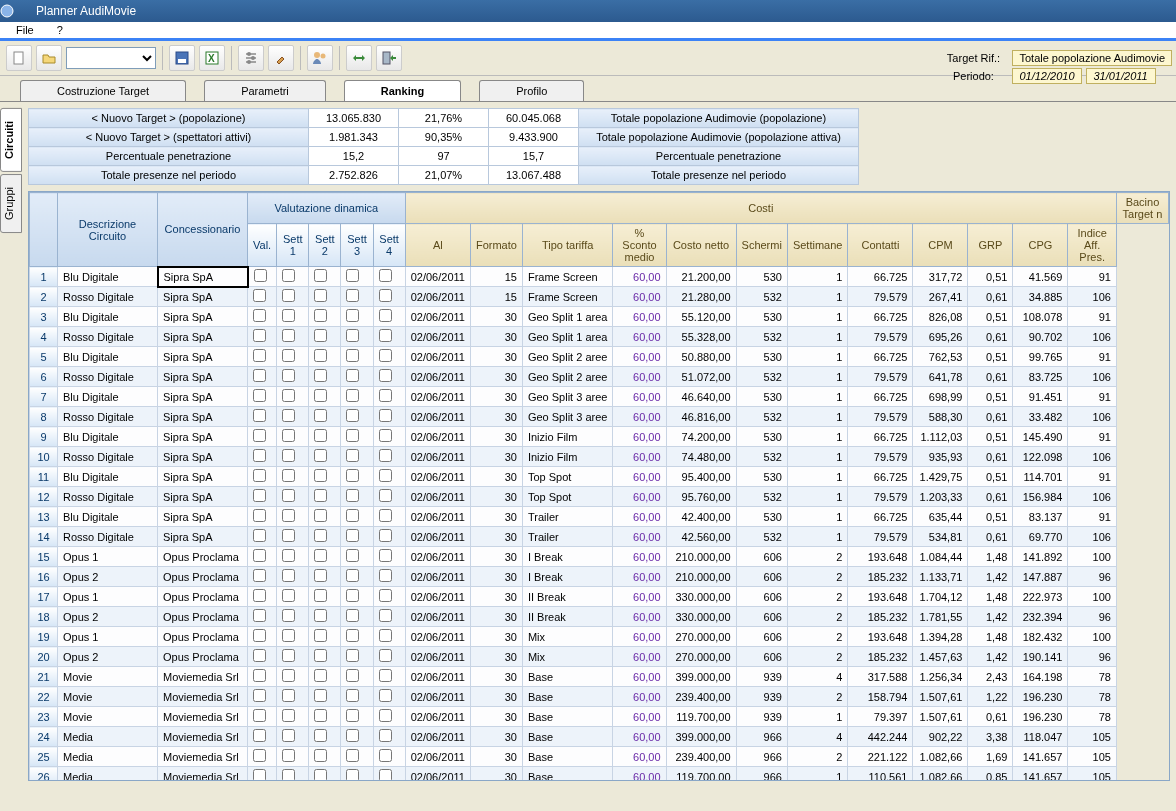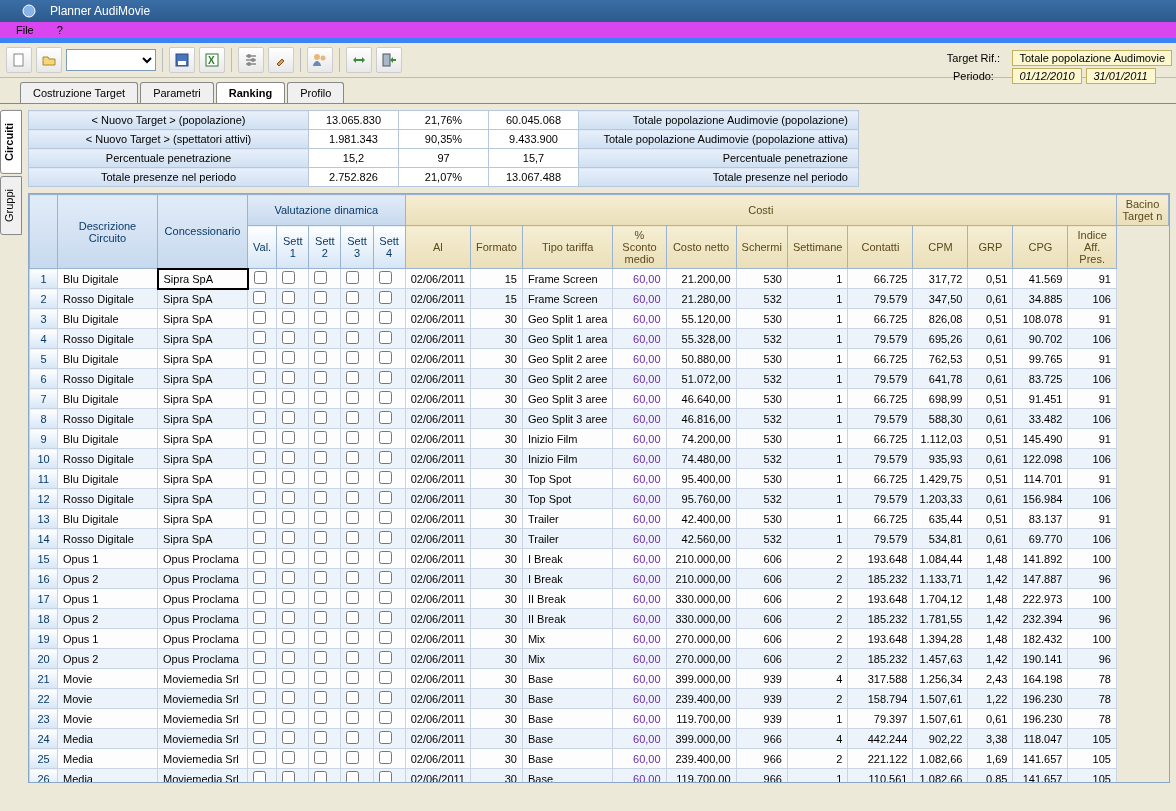--- a/index.html
+++ b/index.html
@@ -1,41 +1,41 @@
 <!DOCTYPE html>
 <html><head>
 <meta charset="utf-8">
 <style>
 * { box-sizing: border-box; margin: 0; padding: 0; }
 body { font-family: Tahoma, Arial, sans-serif; font-size: 11px; background: #ece9d8; overflow: hidden; }
-.titlebar { background: linear-gradient(to bottom, #3a6ea5, #2c5a8f); color: #fff; padding: 4px 22px; font-size: 12px; display: flex; align-items: center; gap: 14px; }
+.titlebar { background: linear-gradient(to bottom, #3a6ea5, #2c5a8f); color: #fff; padding: 4px 0; font-size: 12px; display: flex; align-items: center; gap: 22px; }
 .titlebar .icon { width: 14px; height: 14px; display: inline-block; }
-.menubar { background: #d946ef; padding: 2px 6px; border-bottom: 5px solid #3b82f6; }
+.menubar { background: #ffffff; padding: 2px 6px; border-bottom: 3px solid #3b82f6; }
 .menubar span { padding: 2px 10px; cursor: pointer; }
 .toolbar { background: #ece9d8; padding: 4px 6px; border-bottom: 1px solid #bbb; display: flex; align-items: center; gap: 4px; }
 .tool-btn { width: 26px; height: 26px; border: 1px solid #ccc; background: linear-gradient(#fff,#e8e8e8); border-radius: 2px; display: flex; align-items: center; justify-content: center; cursor: pointer; }
 .tool-sep { width: 1px; height: 24px; background: #bbb; margin: 0 2px; }
 .tool-combo { width: 90px; height: 22px; border: 1px solid #7f9db9; background: #fff; }
 .target-panel { position: absolute; right: 4px; top: 50px; font-size: 11px; }
 .target-panel .row { display: flex; align-items: center; gap: 4px; margin-bottom: 2px; }
 .target-panel .lbl { width: 70px; text-align: center; }
 .target-panel .val { border: 1px solid #c0b060; background: #fdf7d0; padding: 1px 6px; min-width: 140px; }
 .target-panel .val.d1 { min-width: 70px; font-style: italic; }
 .tabs-main { display: flex; padding: 4px 20px 0 20px; border-bottom: 1px solid #888; background:#ece9d8; }
-.tab-m { padding: 4px 12px; border: 1px solid #888; border-bottom: none; margin-right: 2px; background: #f0f0f0; border-radius: 3px 3px 0 0; cursor: pointer; font-size:11px; }
+.tab-m { padding: 4px 36px; border: 1px solid #888; border-bottom: none; margin-right: 18px; background: #f0f0f0; border-radius: 3px 3px 0 0; cursor: pointer; font-size:11px; }
 .tab-m.active { background: #fff; font-weight: bold; }
 .content { display: flex; background: #ece9d8; }
 .side-tabs { width: 22px; display: flex; flex-direction: column; padding-top: 6px; }
 .side-tab { writing-mode: vertical-rl; transform: rotate(180deg); padding: 12px 2px; border: 1px solid #888; background: #f0f0f0; margin-bottom: 2px; font-size: 11px; cursor: pointer; border-radius: 0 3px 3px 0; }
 .side-tab.active { background: #fff; font-weight: bold; }
 .main-area { flex: 1; padding: 6px; overflow: hidden; }
 .summary-table { border: 1px solid #8aa7c7; background: #f0abfc; border-collapse: collapse; margin-bottom: 6px; }
 .summary-table td { border: 1px solid #b8c8dc; padding: 3px 10px; text-align: center; }
 .summary-table .lbl { background: linear-gradient(#e8f0fa,#cfdff2); width: 280px; }
-.summary-table .lbl2 { background: linear-gradient(#e8f0fa,#cfdff2); width: 280px; text-align: right; }
+.summary-table .lbl2 { background: linear-gradient(#e8f0fa,#cfdff2); width: 280px; }
 .summary-table .v { background: #fff; width: 90px; }
 .data-wrap { border: 1px solid #8aa7c7; overflow: auto; height: 590px; }
 table.data { border-collapse: collapse; font-size: 11px; }
 table.data th { background: linear-gradient(#fff,#d6e6f6); border: 1px solid #9ab3d0; padding: 3px 5px; font-weight: normal; color: #0a3a6a; }
 table.data th.group-h { background: linear-gradient(#f6eed4,#eadfb8); color: #5a4a1a; }
 table.data th.group-hb { background: linear-gradient(#e2ecf8,#c7d9ee); }
 table.data td { border: 1px solid #c8d4e4; padding: 2px 5px; white-space: nowrap; }
 table.data tr.even td { background: #edf3fa; }
 table.data tr.odd td { background: #fdfdfe; }
 .rownum { background: linear-gradient(#fff,#d6e6f6) !important; text-align: center; width: 28px; color:#0a3a6a; }
@@ -247,21 +247,21 @@
               <td><input type="checkbox" style=""></td>
               <td><input type="checkbox" style=""></td>
               <td>02/06/2011</td>
               <td class="num">15</td>
               <td>Frame Screen</td>
               <td class="num purple">60,00</td>
               <td class="num">21.280,00</td>
               <td class="num">532</td>
               <td class="num">1</td>
               <td class="num">79.579</td>
-              <td class="num">347,50</td>
+              <td class="num">267,41</td>
               <td class="num">0,61</td>
               <td class="num">34.885</td>
               <td class="num">106</td>
             </tr>
             <tr class="odd">
               <td class="rownum">3</td>
               <td>Blu Digitale</td>
               <td class="">Sipra SpA</td>
               <td><input type="checkbox" style=""></td>
               <td><input type="checkbox" style=""></td>

